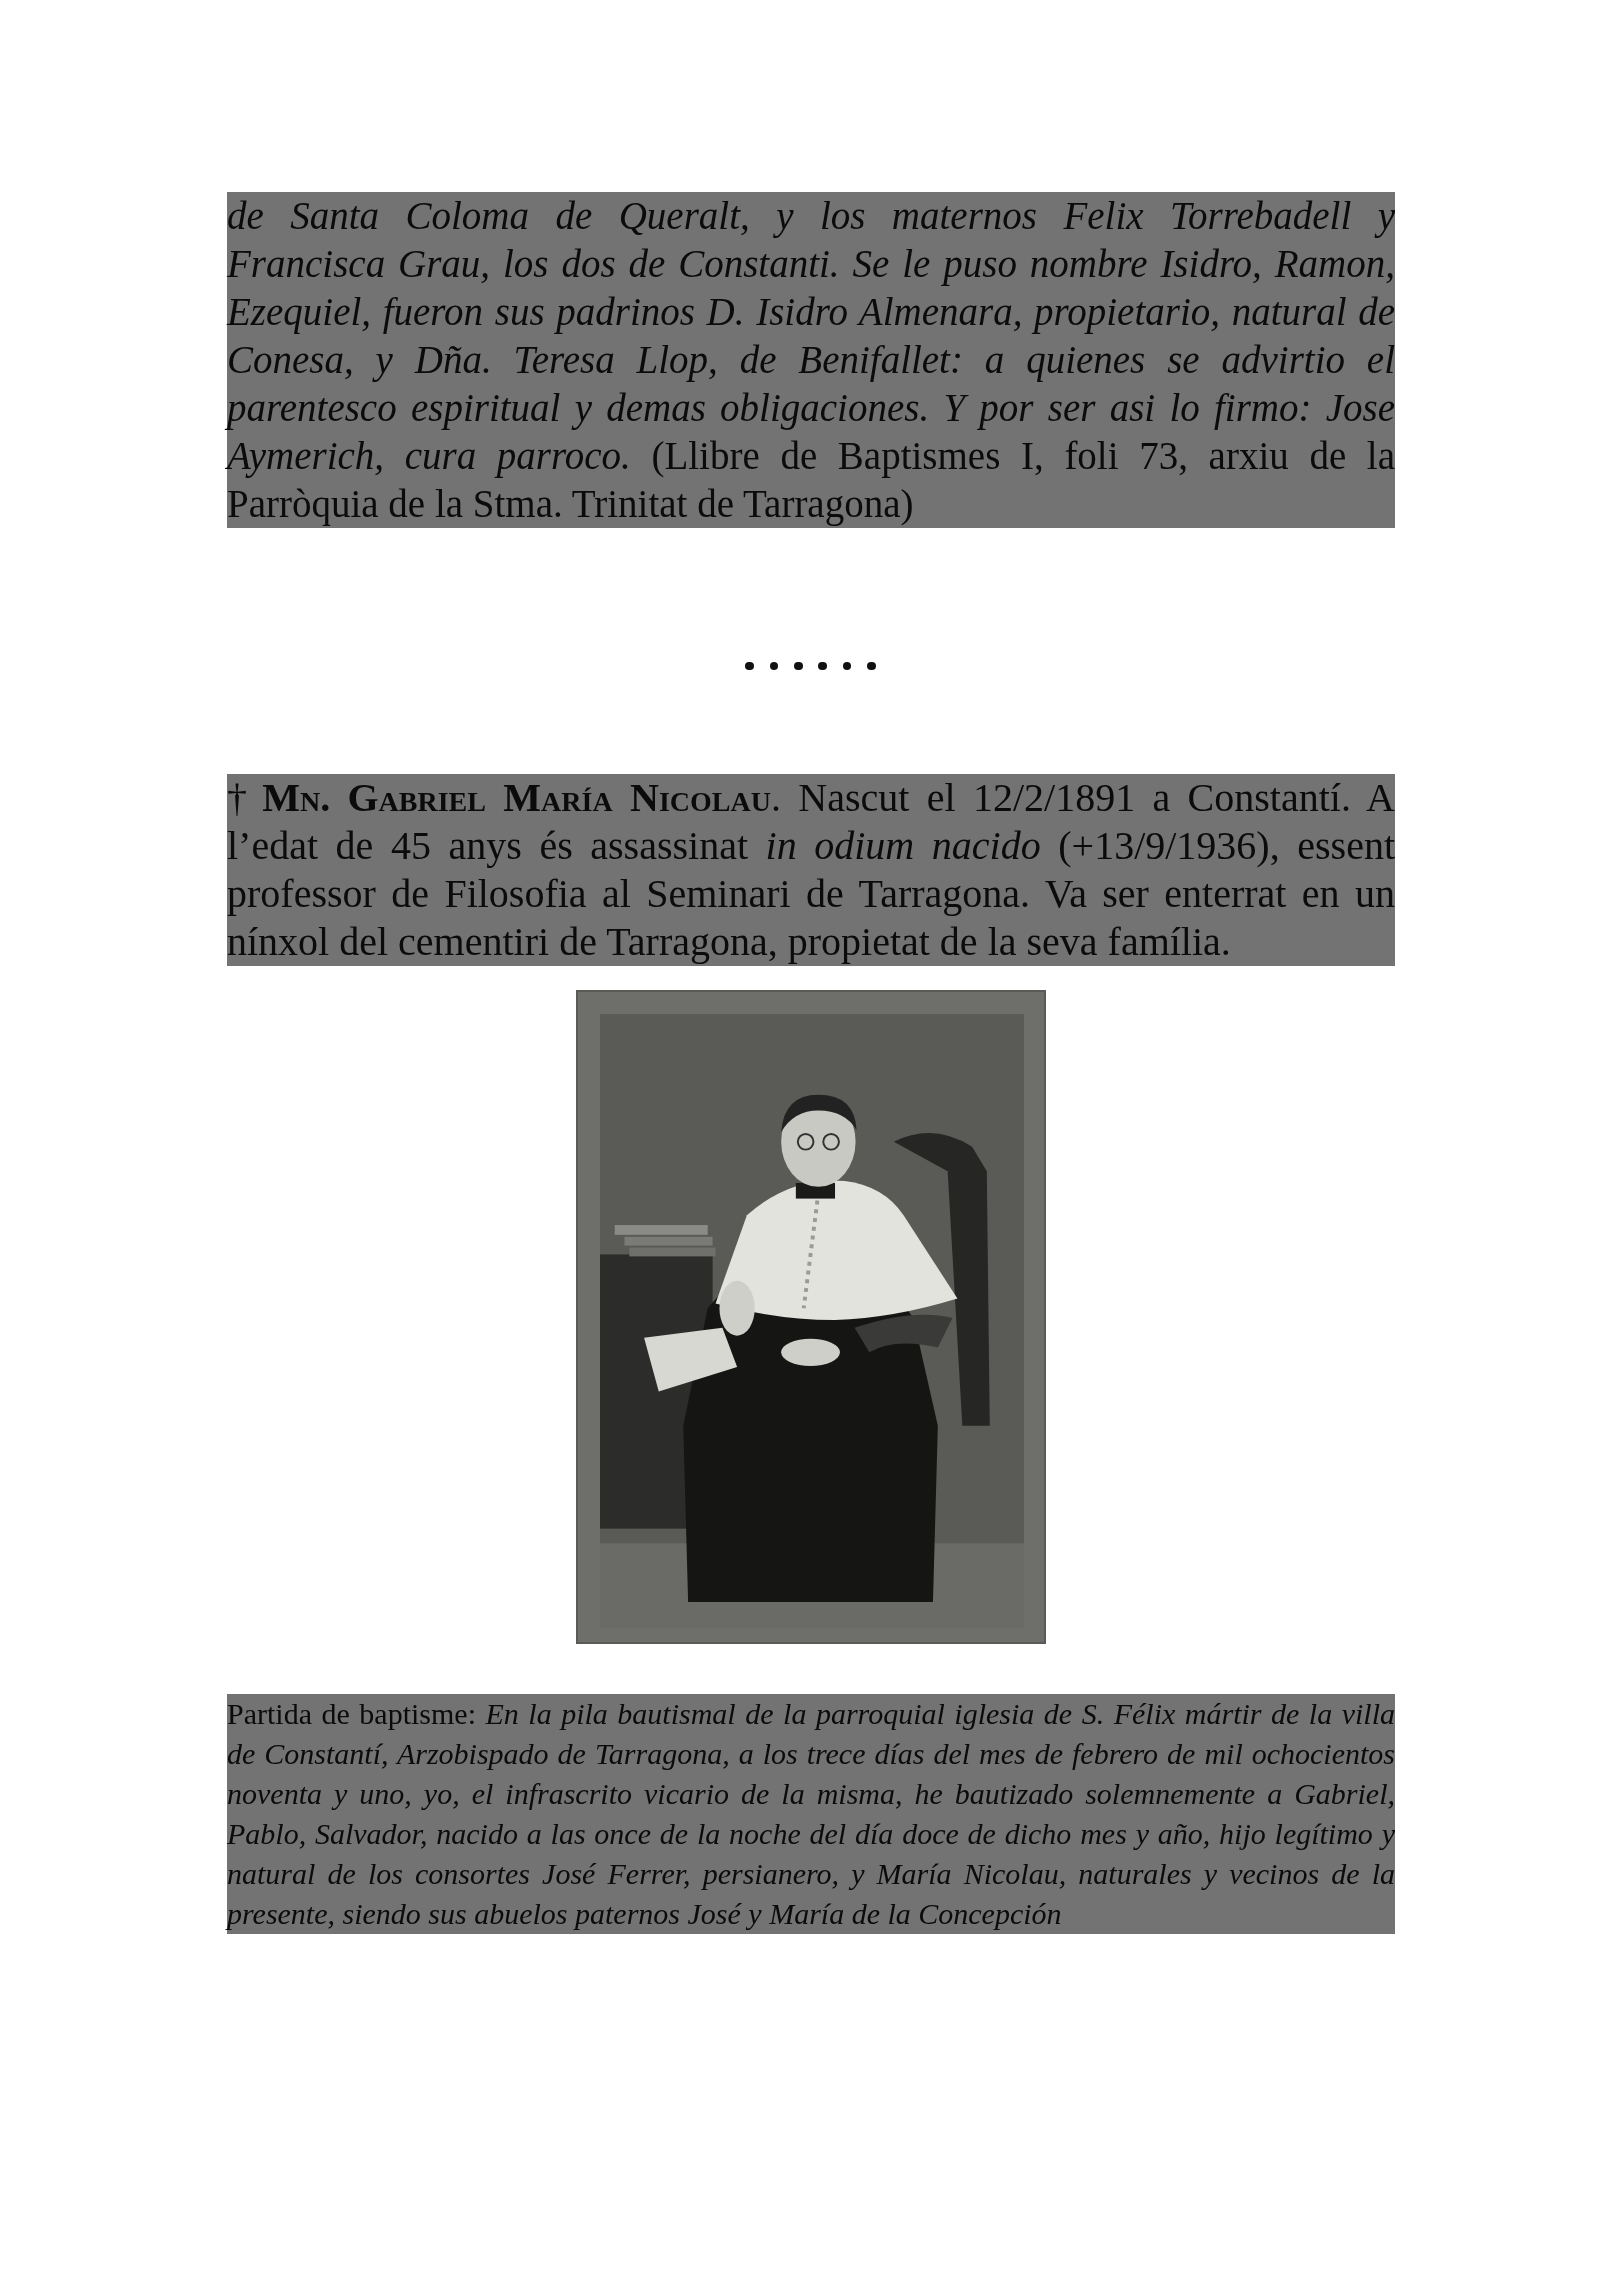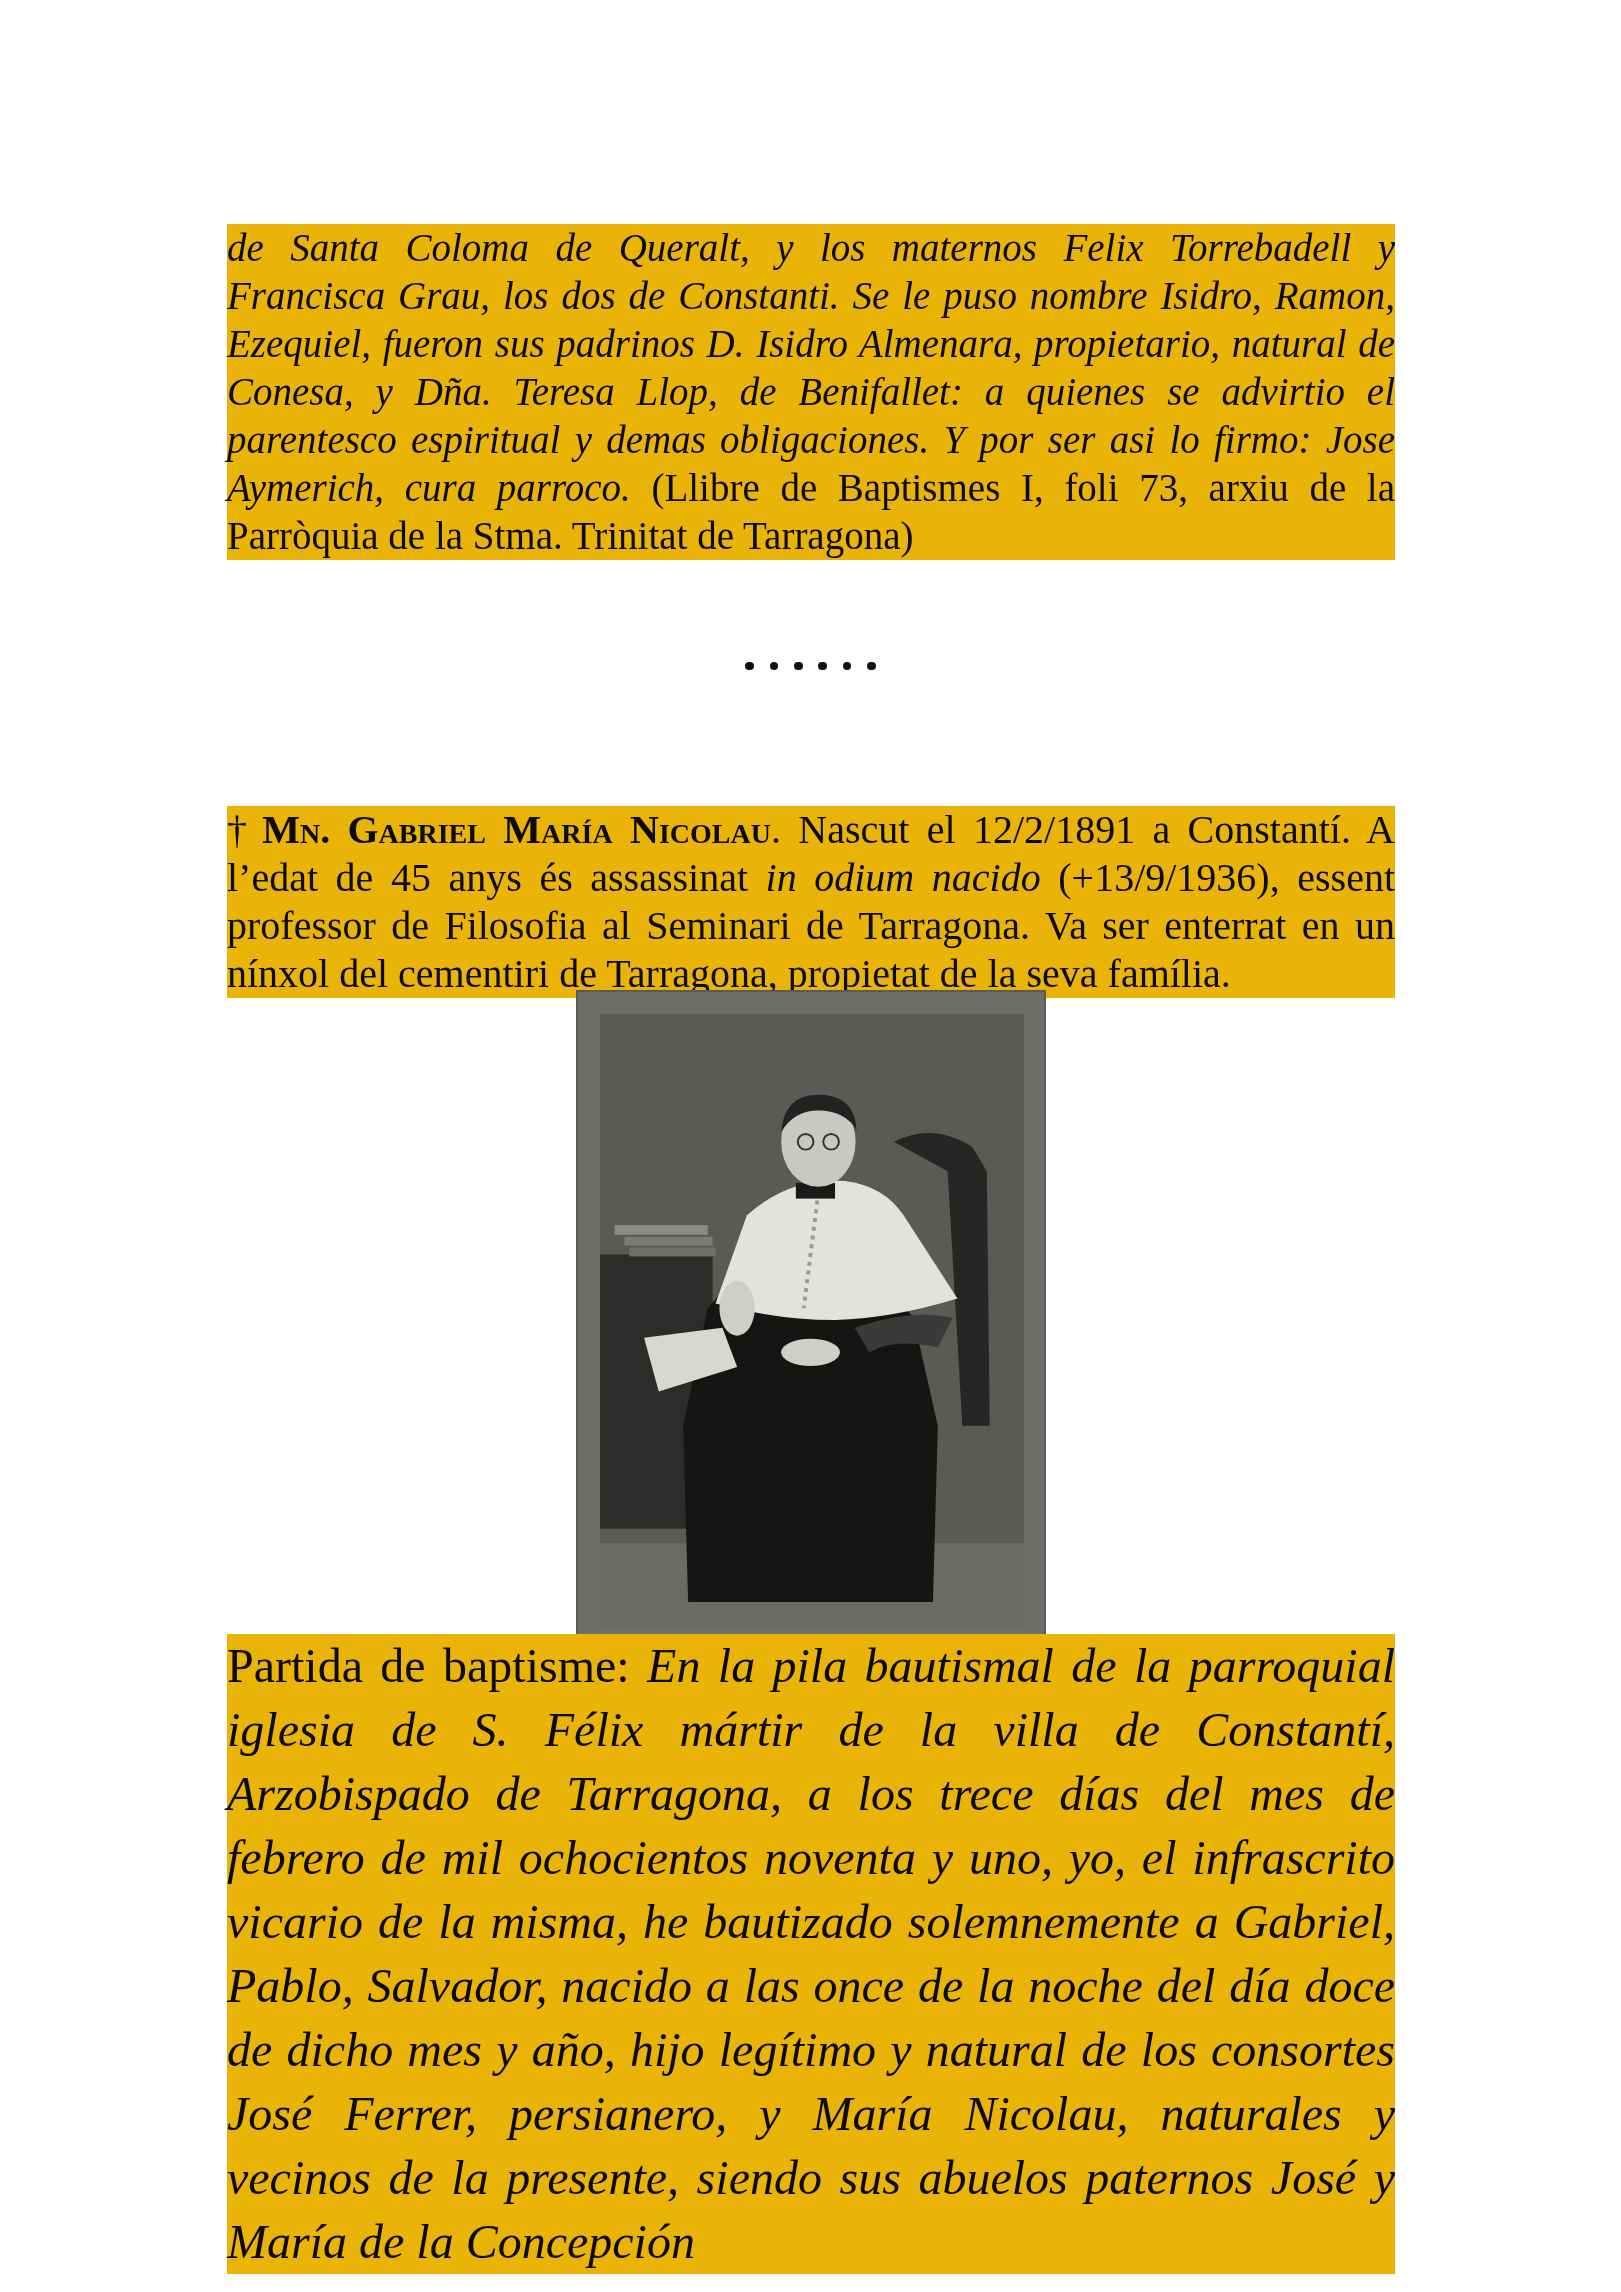--- a/index.html
+++ b/index.html
@@ -12,23 +12,22 @@
     height: 2293px;
     position: relative;
     overflow: hidden;
     font-family: "Liberation Serif", "DejaVu Serif", serif;
     color: #0b0b0b;
   }
   .textblock {
     position: absolute;
     left: 227px;
     width: 1168px;
-    background: #eab308;
+    background: #737373;
     text-align: justify;
-    margin-top: 32px;
   }
   .p1 {
     top: 192px;
     font-size: 39px;
     line-height: 48px;
   }
   .p1 .it { font-style: italic; }
   .separator {
     position: absolute;
     top: 642px;
@@ -72,23 +71,23 @@
   .photo-inner {
     position: absolute;
     left: 23.5px;
     top: 23.5px;
     right: 21.6px;
     bottom: 15.7px;
     background: linear-gradient(180deg, #5d5d5a 0%, #535350 50%, #484845 100%);
     overflow: hidden;
   }
   .p3 {
-    top: 1602px;
-    font-size: 48px;
-    line-height: 64px;
+    top: 1694px;
+    font-size: 30px;
+    line-height: 40px;
   }
   .p3 .it { font-style: italic; }
 </style>
 </head>
 <body>
 
 <div class="textblock p1">
   <span class="it">de Santa Coloma de Queralt, y los maternos Felix Torrebadell y Francisca Grau, los dos de Constanti. Se le puso nombre Isidro, Ramon, Ezequiel, fueron sus padrinos D. Isidro Almenara, propietario, natural de Conesa, y Dña. Teresa Llop, de Benifallet: a quienes se advirtio el parentesco espiritual y demas obligaciones. Y por ser asi lo firmo: Jose Aymerich, cura parroco.</span><span> (Llibre de Baptismes I, foli 73, arxiu de la Parròquia de la Stma. Trinitat de Tarragona)</span>
 </div>
 

